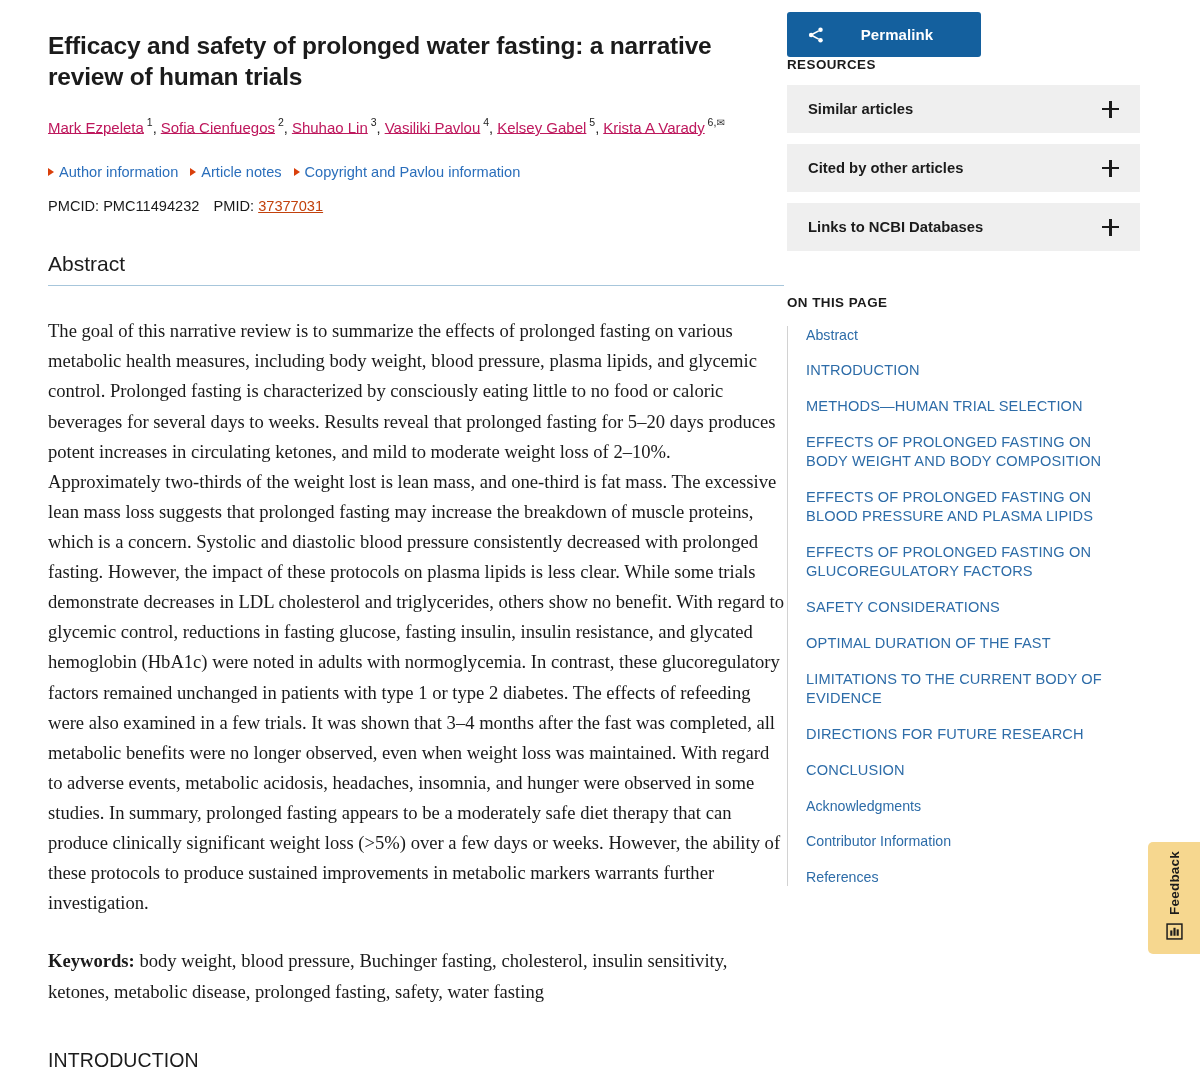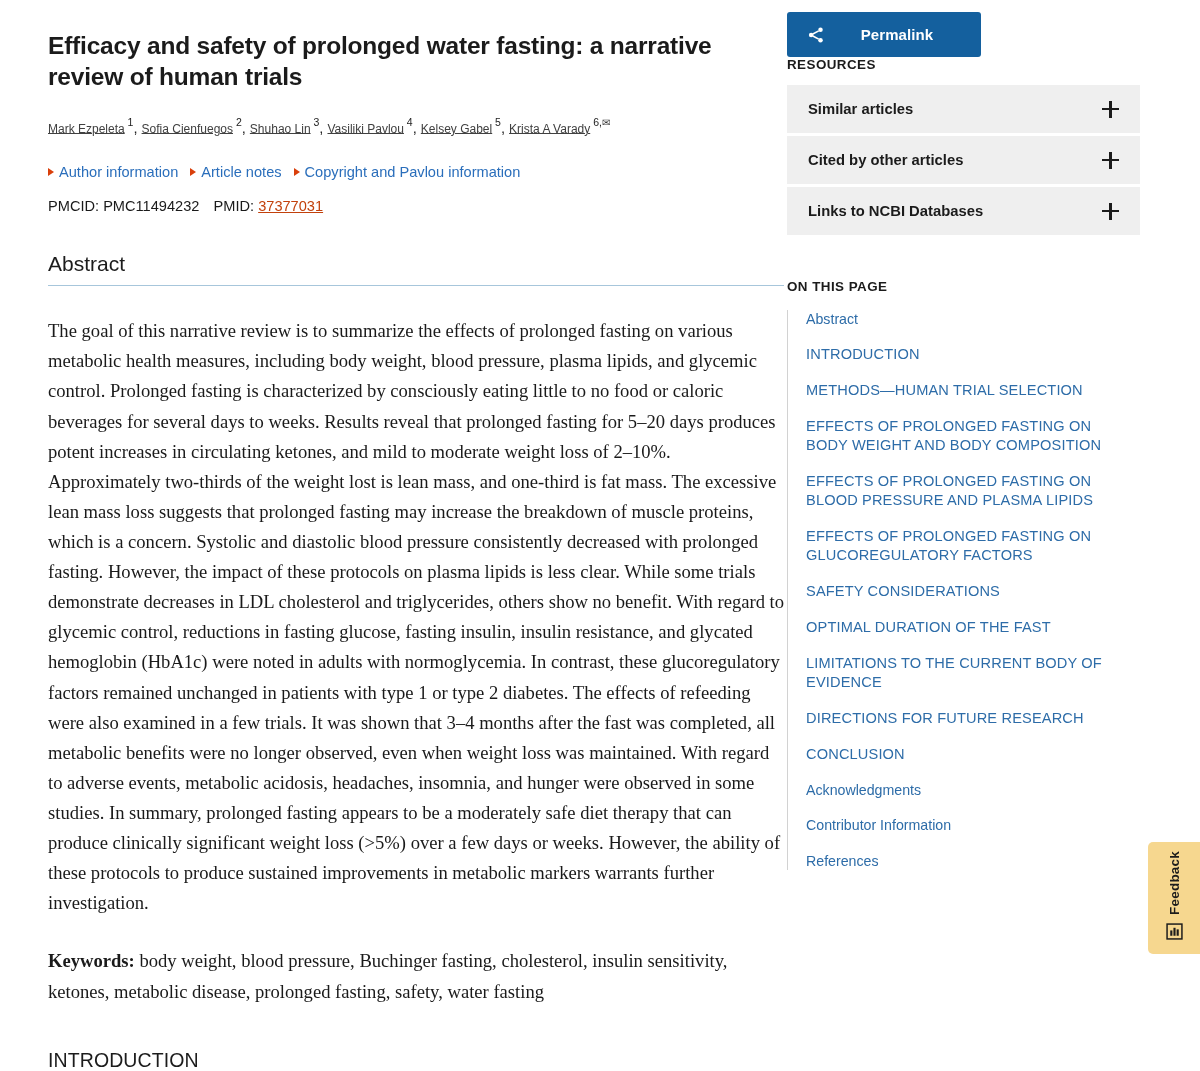--- a/index.html
+++ b/index.html
@@ -49,24 +49,24 @@
   }
 
   .authors {
     margin-top: 22px;
     font-family: "Liberation Serif", serif;
     font-size: 16.5px;
     line-height: 1.4;
     color: #222;
   }
   .authors a {
-    color: #404040;
+    color: #be185d;
     text-decoration: underline;
     font-family: "Liberation Sans", sans-serif;
-    font-size: 12px;
+    font-size: 15px;
   }
   .authors .sup {
     font-size: 10.5px;
     vertical-align: super;
     color: #222;
     font-family: "Liberation Sans", sans-serif;
   }
   .authors .sep {
     font-family: "Liberation Sans", sans-serif;
     font-size: 14.6px;
@@ -192,21 +192,21 @@
   .accordion-list { margin-top: 13px; }
   .accordion {
     width: 353px;
     height: 48px;
     background: #efefef;
     display: flex;
     align-items: center;
     justify-content: space-between;
     padding: 0 21px 0 21px;
     box-sizing: border-box;
-    margin-bottom: 3px;
+    margin-bottom: 11px;
     cursor: pointer;
   }
   .accordion .acc-label {
     font-size: 14.8px;
     font-weight: bold;
     color: #1b1b1b;
   }
   .acc-plus {
     position: relative;
     width: 17px; height: 17px;

